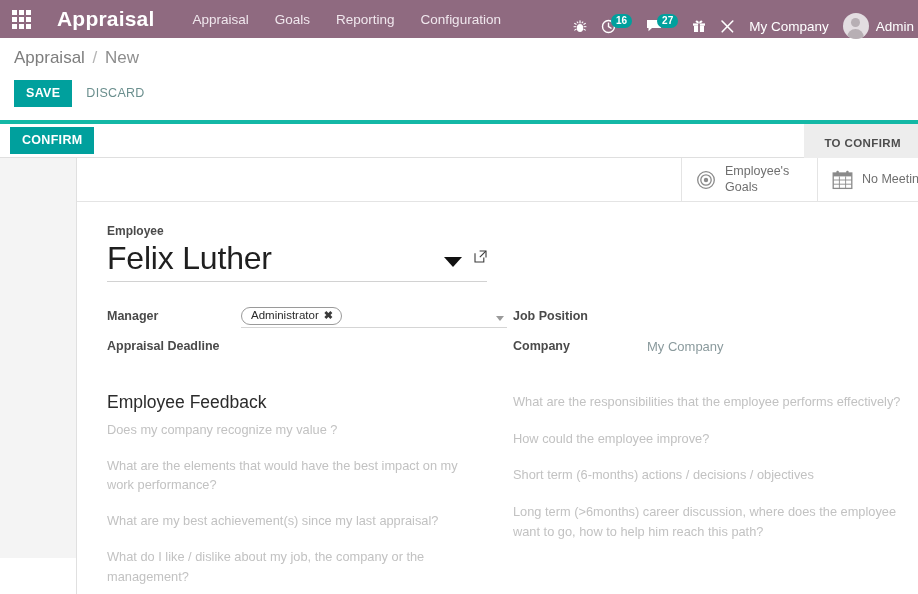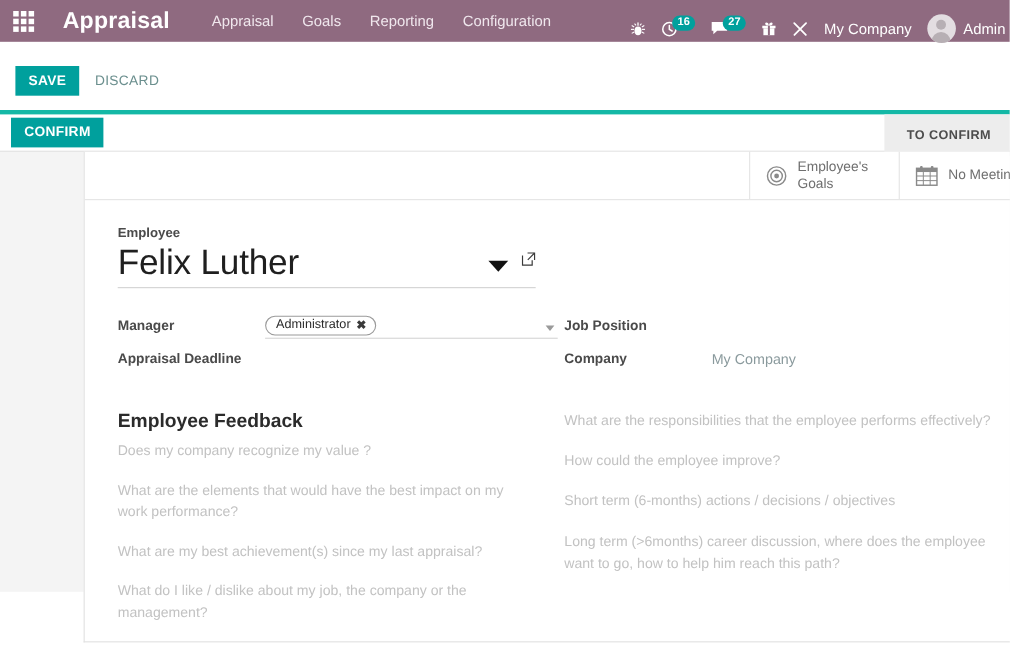--- a/index.html
+++ b/index.html
@@ -203,21 +203,21 @@
     border: 1px solid #9a9a9a; border-radius: 11px;
     font-size: 11.5px; color: #2b2b2b;
     padding: 1px 8px 2px 9px; background: #ffffff;
   }
   .m2m-tag .tag-x { font-size: 11px; color: #3a3a3a; cursor: pointer; font-weight: bold; }
 
   .feedback-row { display: flex; margin-top: 26px; }
   .feedback-col { width: 400px; padding-right: 22px; }
   .feedback-col.right { padding-right: 0; padding-left: 6px; }
   .feedback-title {
-    font-size: 17.5px; color: #2b2b2b; font-weight: bold;
+    font-size: 17.5px; color: #2b2b2b; font-weight: normal;
     margin-bottom: 7px;
   }
   .feedback-q {
     font-size: 12.8px; color: #c2c2c2; line-height: 1.55;
     margin-bottom: 16px; cursor: text;
   }
   .feedback-col.right .feedback-q { margin-bottom: 17px; }
 </style>
 </head>
 <body>
@@ -304,20 +304,25 @@
       <span class="avatar">
         <span class="head"></span>
           <span class="body"></span>
       </span>
       <span class="user-name">Admin</span>
     </span>
   </div>
 </div>
 
 <div class="control-panel">
+  <div class="breadcrumb">
+    <span class="crumb-link">Appraisal</span>
+    <span class="sep">/</span>
+    <span class="crumb-active">New</span>
+  </div>
   <div class="cp-buttons">
     <button class="btn-save">SAVE</button>
     <button class="btn-discard">DISCARD</button>
   </div>
 </div>
 
 <div class="page-area">
 
   <div class="form-statusbar">
     <button class="btn-confirm">CONFIRM</button>

